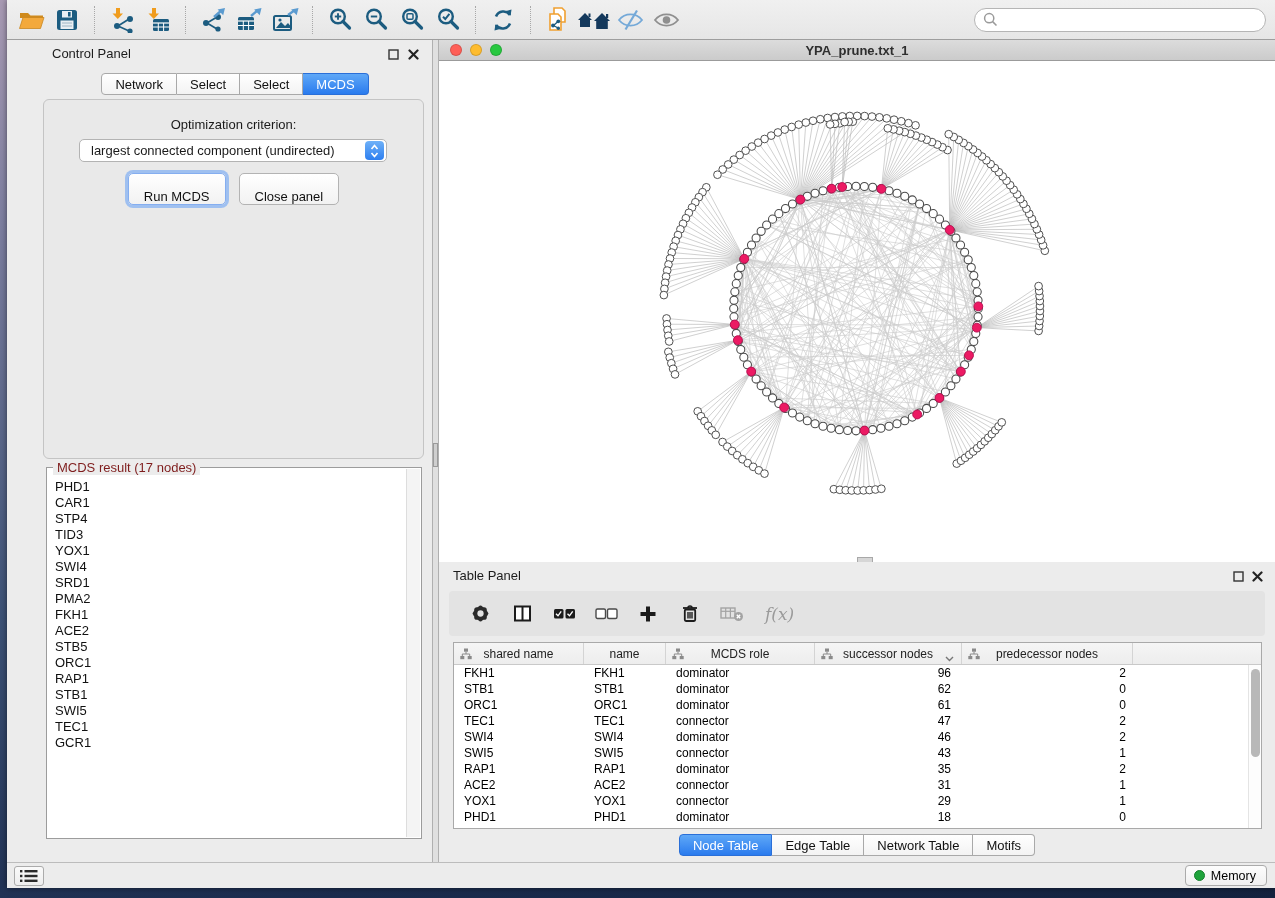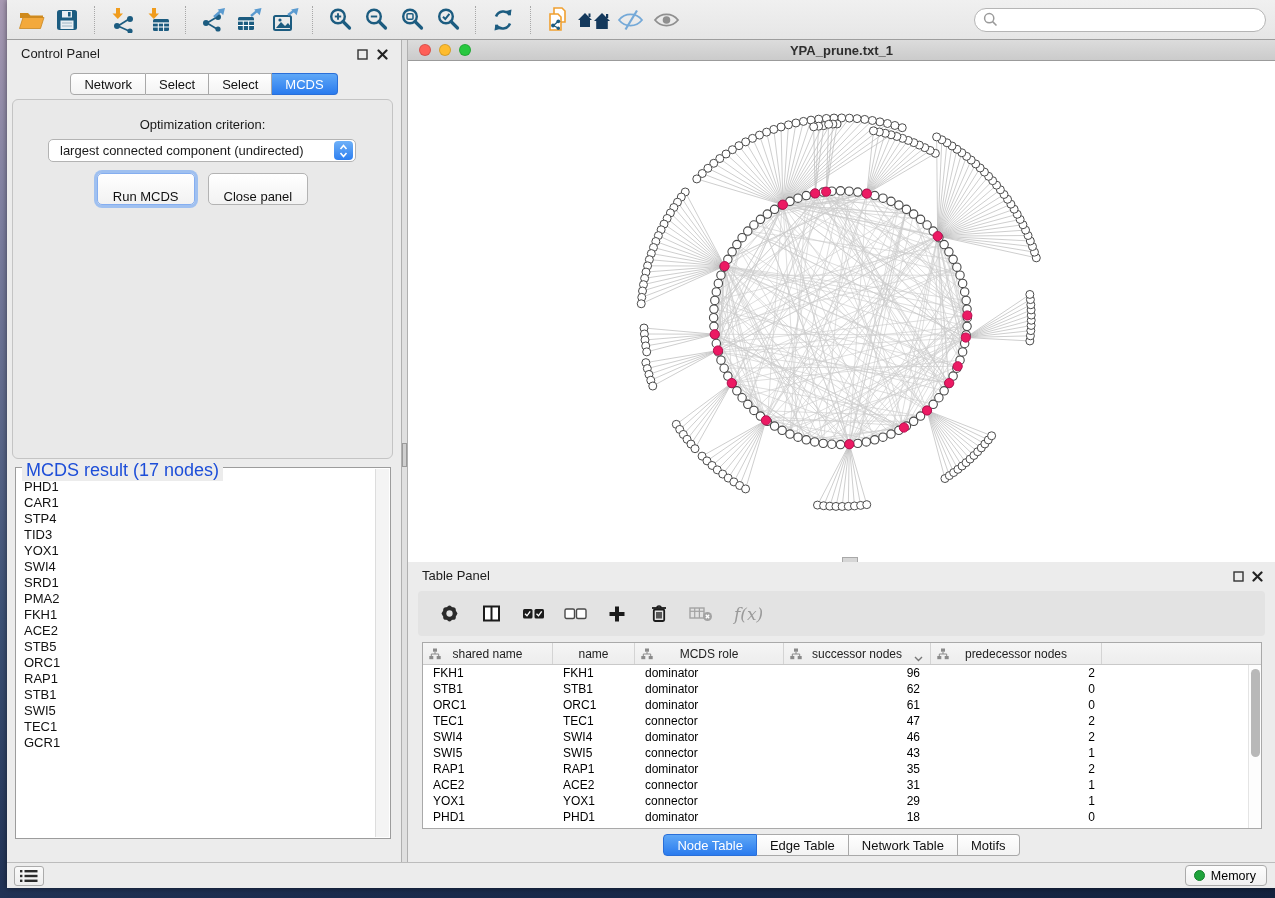--- a/index.html
+++ b/index.html
@@ -17,21 +17,21 @@
   .tbtn { width:36px; height:32px; display:grid; place-items:center; background:none; border:none; cursor:pointer; }
   .tsep { width:1px; height:28px; border-left:1px dotted #a8a8a8; margin:0 9px; }
   .searchbox { margin-left:auto; margin-right:9px; width:292px; height:24px; background:#fff;
                border:1px solid #b5b5b5; border-radius:12px; display:flex; align-items:center; padding-left:8px; }
   .searchbox input { border:none; outline:none; flex:1; height:20px; font-size:13px; background:transparent; padding-left:6px; }
 
   
   .main { position:absolute; left:0; right:0; top:40px; bottom:26px; display:flex; }
 
   
-  .cpanel { width:394px; position:relative; background:#ececec; }
+  .cpanel { width:394px; position:relative; background:#ececec;margin-left:31px; }
   .panel-head { position:absolute; left:0; right:0; top:0; height:26px; }
   .panel-title { position:absolute; left:14px; top:6px; font-size:13px; color:#1c1c1c; }
   .float-btn,.close-btn { position:absolute; top:7px; width:14px; height:14px; display:grid; place-items:center;
                           background:none; border:none; cursor:pointer; }
   .cpanel .float-btn { right:32px; } .cpanel .close-btn { right:12px; }
 
   .seg-tabs { position:absolute; top:33px; left:0; right:0; display:flex; justify-content:center; }
   .seg { font-size:13px; padding:3px 13px; background:linear-gradient(#ffffff,#f3f3f3); border:1px solid #a9a9a9;
          border-left:none; color:#111; cursor:pointer; height:22px; }
   .seg:first-child { border-left:1px solid #a9a9a9; border-radius:4px 0 0 4px; }
@@ -45,21 +45,21 @@
                border:1px solid #b3b3b3; border-radius:5px; display:flex; align-items:center; cursor:pointer; }
   .criterion .val { flex:1; font-size:13px; padding-left:11px; white-space:nowrap; }
   .stepper { width:19px; height:19px; margin-right:2px; border-radius:4px;
              background:linear-gradient(#6fb1f8,#2d7ff0); display:grid; place-items:center; }
   .btn-row { position:absolute; top:73px; width:100%; display:flex; justify-content:center; gap:13px; }
   .mac-btn { font-size:13px; height:23px; padding:15px 15px; background:linear-gradient(#ffffff,#f2f2f2);
              border:1px solid #b3b3b3; border-radius:5px; cursor:pointer; color:#111; }
   .mac-btn.focused { border-color:#85aef0; box-shadow:0 0 0 3px rgba(110,165,245,.6); }
 
   .groupbox { position:absolute; left:8px; right:10px; top:427px; bottom:23px; border:1px solid #9c9c9c; background:#fff; }
-  .groupbox .legend { position:absolute; top:-8px; left:6px; background:#ececec; padding:0 4px; font-size:18px; color:#1d4ed8; }
+  .groupbox .legend { position:absolute; top:-8px; left:6px; background:#ececec; padding:0 4px; font-size:13px; color:#7f1d1d; }
   .mcds-list { position:absolute; inset:1px 15px 1px 1px; padding:10px 0 0 7px; overflow:hidden; }
   .mcds-item { font-size:13px; line-height:16px; color:#111; cursor:default; }
   .gb-scroll { position:absolute; top:1px; bottom:1px; right:1px; width:14px; background:#f4f4f4; border-left:1px solid #ddd; }
 
   
   .vsplit { width:7px; background:#e0e0e0; border-left:1px solid #b0b0b0; border-right:1px solid #b0b0b0; position:relative; cursor:col-resize; }
   .vgrip { position:absolute; top:403px; left:0; width:5px; height:24px; background:#cfcfcf; border:1px solid #9a9a9a; }
 
   
   .right { flex:1; min-width:0; display:flex; flex-direction:column; }

